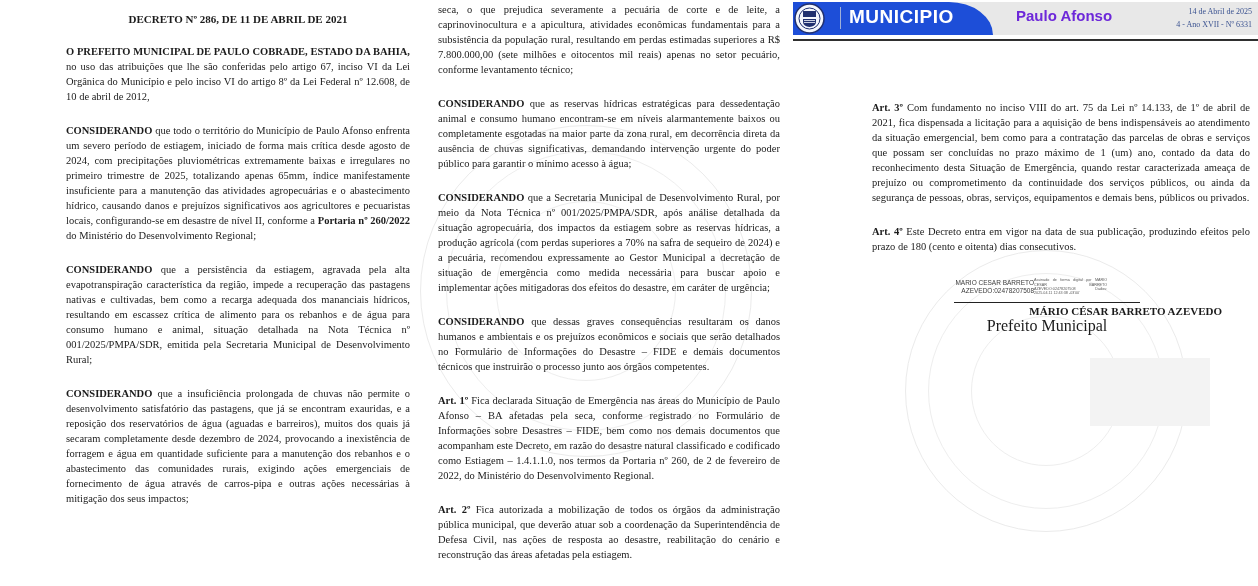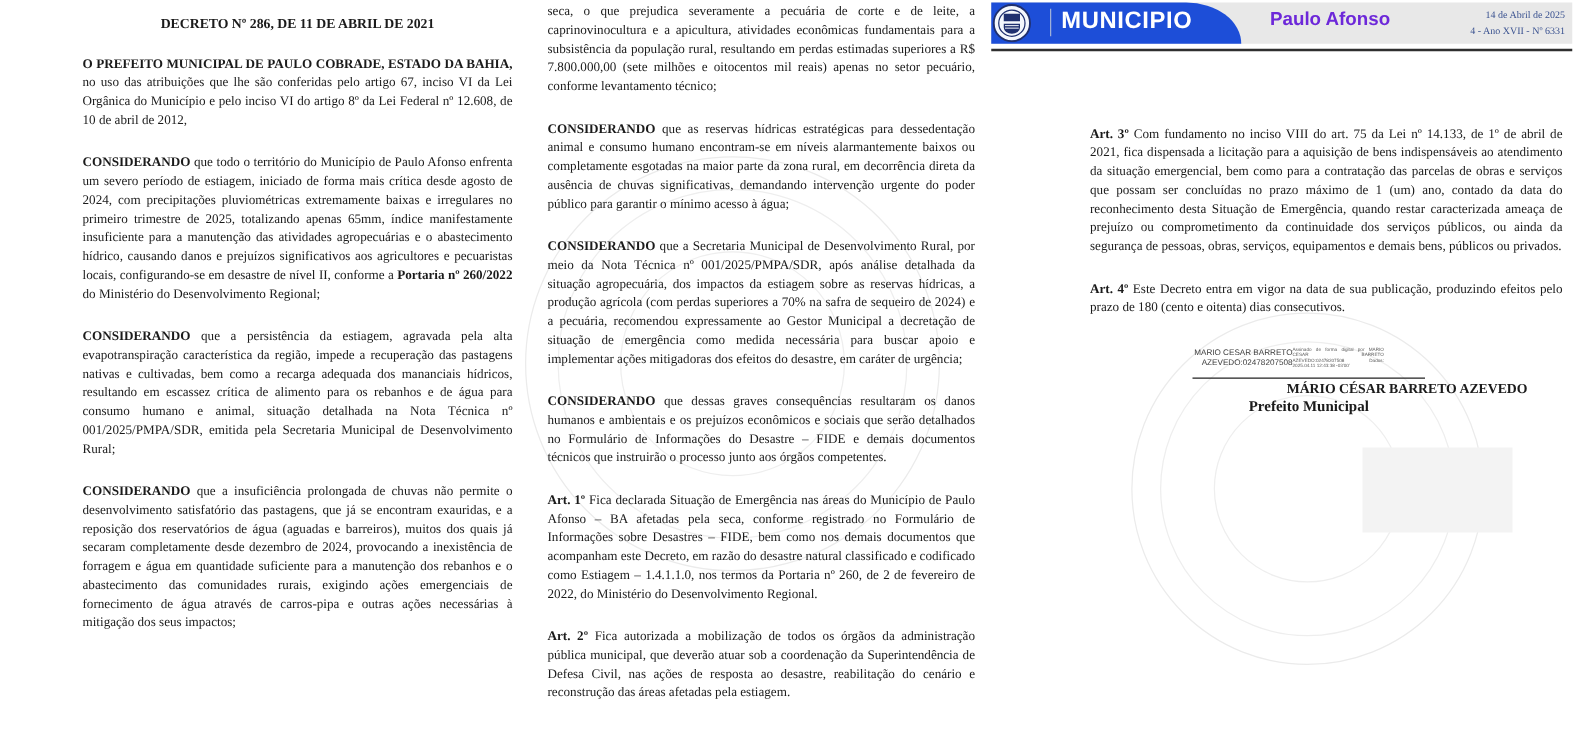--- a/index.html
+++ b/index.html
@@ -69,21 +69,21 @@
   .stamp-name {
     font-family:"Liberation Sans", sans-serif; font-size:6.5px; line-height:8px;
     color:#3c3c3c; text-align:right; width:92px;
   }
   .stamp-detail {
     font-family:"Liberation Sans", sans-serif; font-size:6px; line-height:7px;
     color:#5a5a5a; width:118px; transform:scale(0.62); transform-origin:left center;
   }
   .sig-line { width:186px; height:0; border-top:1.5px solid #222; margin:1px 0 2px 82px; }
   .sig-name { width:350px; text-align:right; font-weight:bold; font-size:11px; line-height:13px; margin:0 !important; }
-  .sig-role { width:350px; text-align:center; font-weight:bold; font-size:12px; margin:0 !important; }
+  .sig-role { width:350px; text-align:center; font-weight:normal; font-size:16px; margin:0 !important; }
 </style>
 </head>
 <body>
 
 <div class="doc">
 
   <div class="wm" style="left:420px; top:125px; width:330px; height:330px;">
     <div class="wm-inner" style="left:25px; top:25px; width:278px; height:278px;"></div>
     <div class="wm-inner" style="left:75px; top:75px; width:178px; height:178px;"></div>
   </div>

